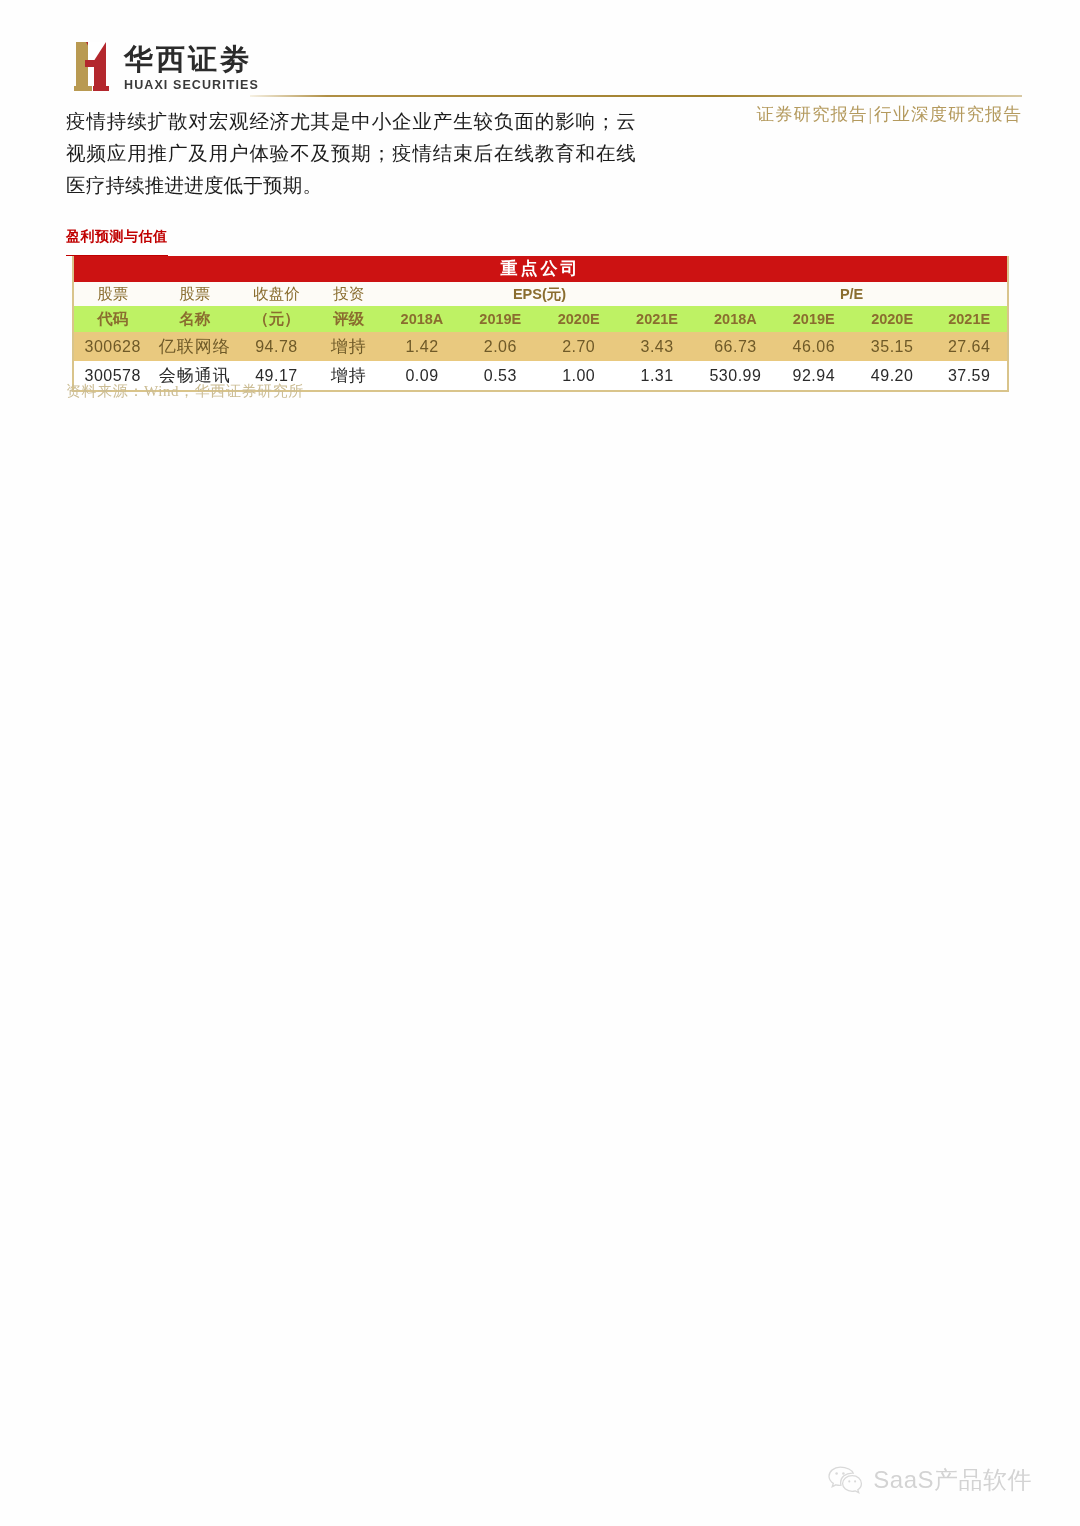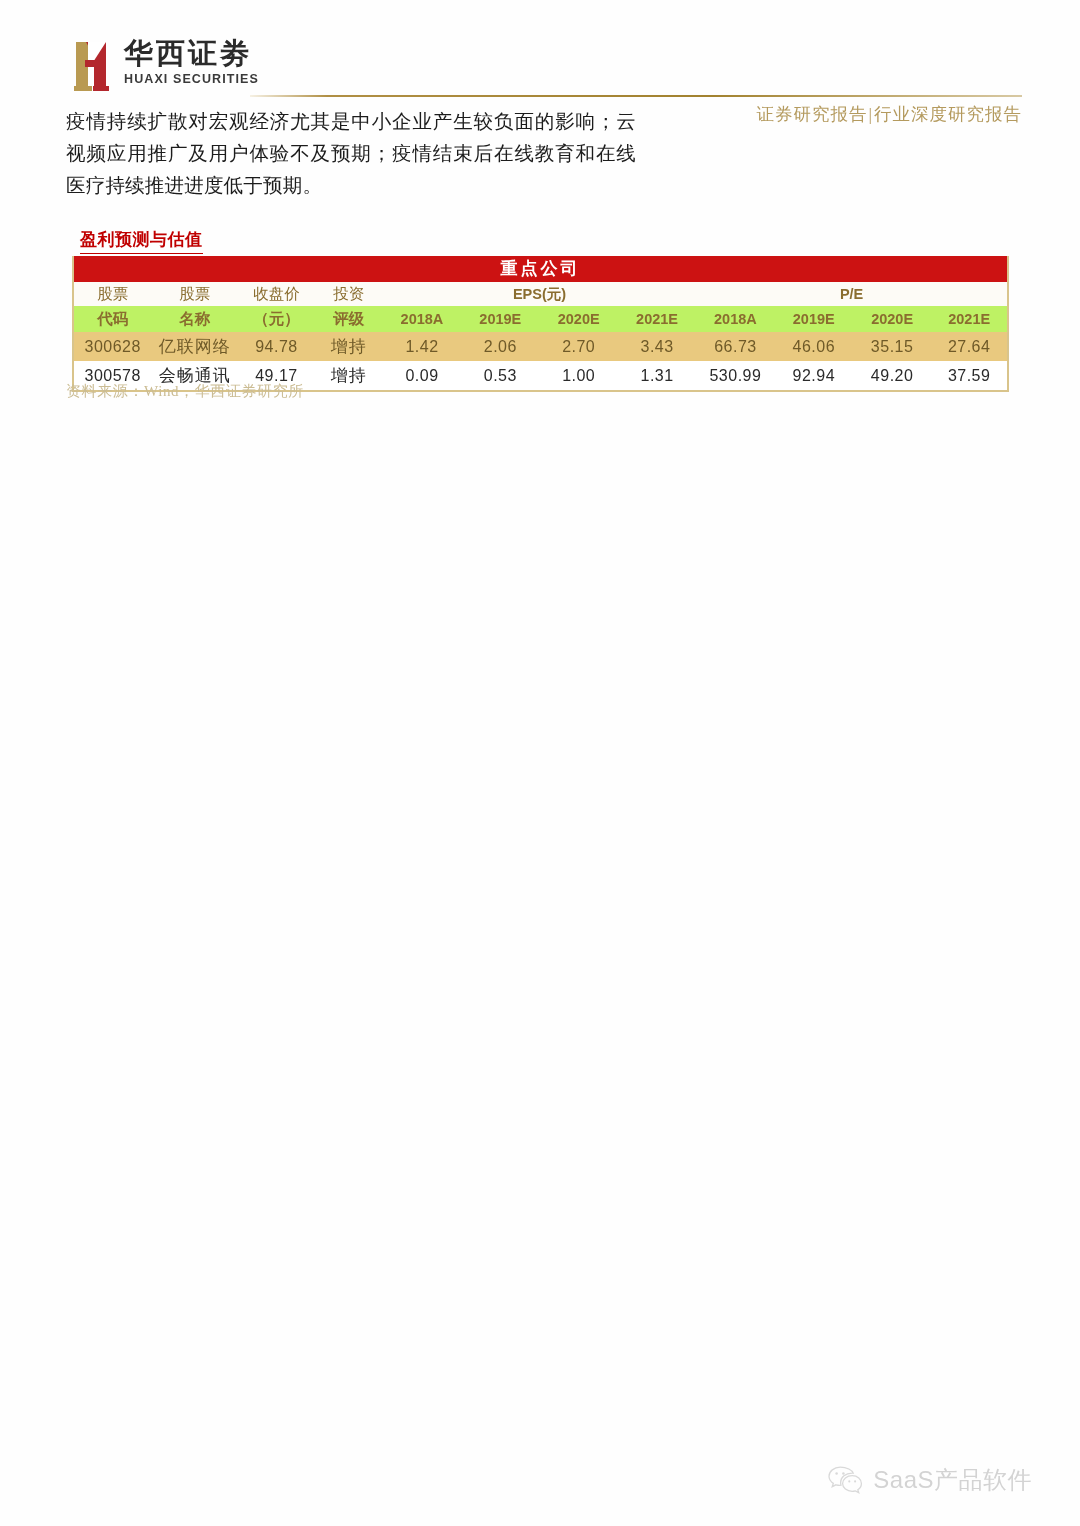--- a/index.html
+++ b/index.html
@@ -30,21 +30,21 @@
     left: 0; top: 0;
     width: 1080px;
     height: 100px;
   }
 
   .logo-block {
     position: absolute;
     left: 72px;
     top: 36px;
     display: flex;
-    align-items: flex-start;
+    align-items: flex-end;
   }
   .logo-mark {
     width: 42px;
     height: 56px;
     position: relative;
     flex: 0 0 auto;
     margin-right: 10px;
   }
   .logo-mark svg { display: block; }
 
@@ -107,29 +107,29 @@
     font-size: 19.5px;
     line-height: 32px;
     color: #1c1c1c;
     letter-spacing: 0.2px;
     text-align: justify;
   }
 
   
   .section-heading {
     position: absolute;
-    left: 80px;
+    left: 66px;
     top: 228px;
     font-family: "Liberation Serif", "DejaVu Serif", serif;
-    font-size: 17px;
+    font-size: 14px;
     font-weight: 700;
     color: #c00000;
     letter-spacing: 0.5px;
     border-bottom: 1.5px solid #c00000;
-    padding-bottom: 2px;
+    padding-bottom: 9px;
     display: inline-block;
   }
 
   
   .table-wrap {
     position: absolute;
     left: 72px;
     top: 256px;
     width: 937px;
     border-left: 2px solid #d9c48b;

